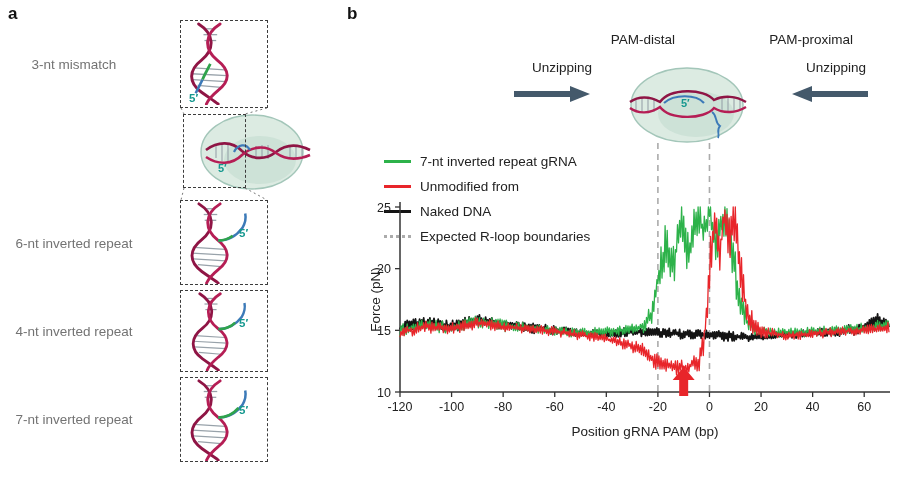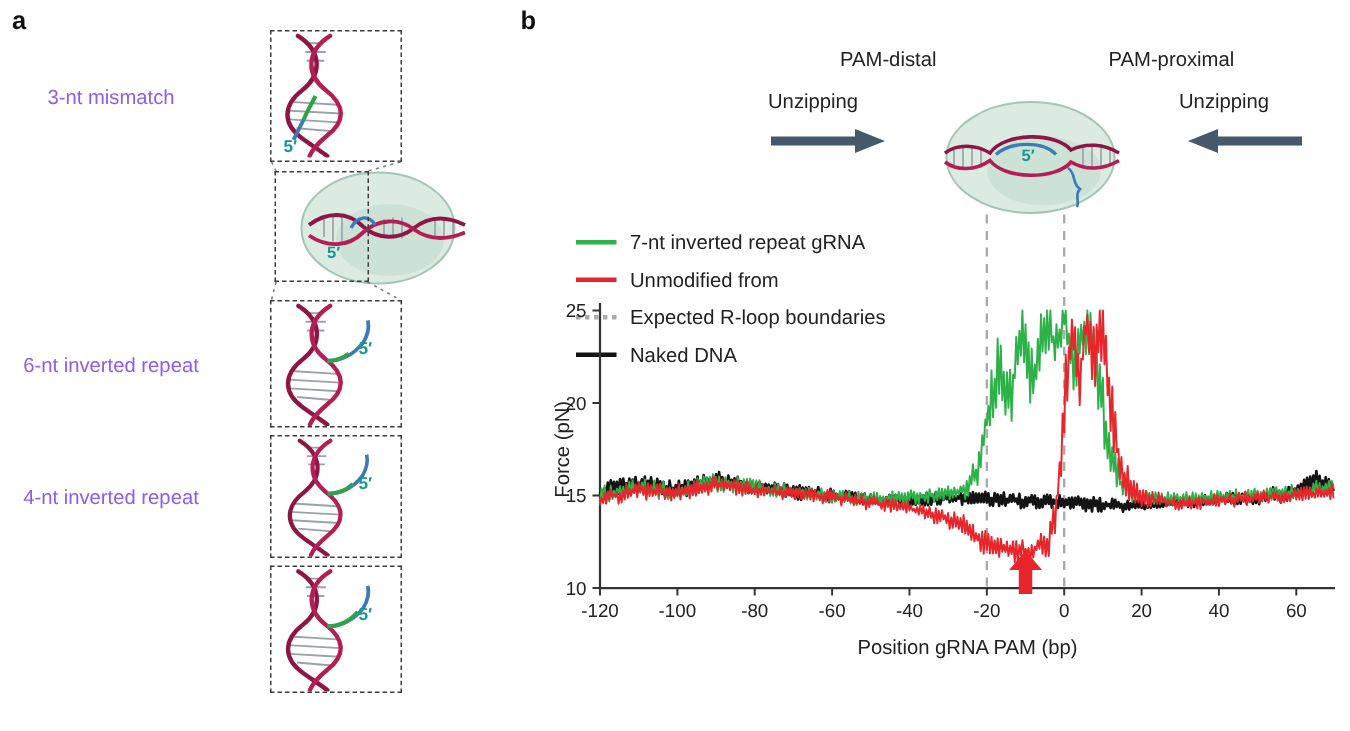--- a/index.html
+++ b/index.html
@@ -1,44 +1,45 @@
 <!DOCTYPE html>
 <html><head>
 <meta charset="utf-8">
 <style>
   * { margin:0; padding:0; box-sizing:border-box; }
   body { font-family:"Liberation Sans", sans-serif; background:#ffffff; }
   #fig { position:relative; width:900px; height:487px; background:#fff; overflow:hidden; }
   .abs { position:absolute; }
   .panel-label { font-weight:bold; font-size:17px; color:#111; }
-  .a-label { font-size:13.5px; color:#8b5cf6; text-align:center; width:148px; left:0; }
+  .a-label { font-size:13.5px; color:#737373; text-align:center; width:148px; left:0; }
   .dash-box { position:absolute; border:1px dashed #3c3c3c; background:#fff0; }
   .helix { display:block; }
   .five-prime { position:absolute; color:#16988f; font-size:11.5px; font-weight:bold; }
   .fp-invrep { left:58px; top:26px; }
   .fp-mismatch { left:8px; bottom:3px; }
   .fp-svg { fill:#16988f; font-size:11px; font-weight:bold; font-family:"Liberation Sans",sans-serif; }
-  .annot { font-size:13.5px; color:#222; text-align:left; }
+  .annot { font-size:13.5px; color:#222; text-align:right; }
   .legend-row { display:flex; align-items:center; height:25px;text-align:center; }
   .swatch { width:27px; height:3.4px; flex:none; }
   .swatch-dotted { width:27px; height:0; border-top:3.4px dotted #ababab; flex:none; }
   .legend-text { margin-left:9px; font-size:13.5px; color:#222; white-space:nowrap; }
   .axis-label { font-size:13.5px; color:#222; text-align:center; }
   .tick { font-size:12.5px; fill:#222; font-family:"Liberation Sans",sans-serif; }
 </style>
 </head>
 <body>
 
 <div id="fig">
 
   <div class="abs panel-label" style="left:8px;top:4px">a</div>
 
   <div class="abs a-label" style="top:57px">3-nt mismatch</div>
   <div class="abs a-label" style="top:236px">6-nt inverted repeat</div>
   <div class="abs a-label" style="top:324px">4-nt inverted repeat</div>
+  <div class="abs a-label" style="top:412px">7-nt inverted repeat</div>
 
   <div class="dash-box" style="left:180px;top:20px;width:88px;height:88px">
     <svg class="helix" width="86" height="84" viewBox="0 0 88 86">
         <line x1="25" y1="8" x2="35" y2="8" stroke="#98a2aa" stroke-width="1.3"></line>
         <line x1="23" y1="14" x2="37" y2="14" stroke="#98a2aa" stroke-width="1.3"></line>
         <line x1="24" y1="20" x2="36" y2="20" stroke="#98a2aa" stroke-width="1.3"></line>
         <line x1="13" y1="48" x2="45" y2="50" stroke="#98a2aa" stroke-width="1.3"></line>
         <line x1="11" y1="54" x2="47" y2="56" stroke="#98a2aa" stroke-width="1.3"></line>
         <line x1="12" y1="60" x2="46" y2="62" stroke="#98a2aa" stroke-width="1.3"></line>
         <line x1="17" y1="66" x2="41" y2="68" stroke="#98a2aa" stroke-width="1.3"></line>
@@ -126,21 +127,21 @@
         <path d="M40,3 C24,13 23,29 37,40 C50,50 51,61 38,71 C32,76 28,80 26,85" fill="none" stroke="#b51e55" stroke-width="3" stroke-linecap="round"></path>
         <path d="M38,41 C48,41 57,36 63,28 C66,23 67,18 66,13" fill="none" stroke="#3c7ab8" stroke-width="2.6"></path>
         <path d="M38,41 C46,41 53,38 59,31" fill="none" stroke="#2fa34c" stroke-width="2.8"></path>
       </svg>
     <span class="five-prime fp-invrep">5′</span>
   </div>
 
   <div class="abs panel-label" style="left:347px;top:4px">b</div>
 
   <div class="abs annot" style="left:560px;top:32px;width:115px">PAM-distal</div>
-  <div class="abs annot" style="left:739px;top:32px;width:130px">PAM-proximal</div>
+  <div class="abs annot" style="left:723px;top:32px;width:130px">PAM-proximal</div>
   <div class="abs annot" style="left:512px;top:60px;width:80px">Unzipping</div>
   <div class="abs annot" style="left:786px;top:60px;width:80px">Unzipping</div>
 
   <svg class="abs" style="left:514px;top:86px" width="76" height="16">
     <polygon points="0,5 56,5 56,0 76,8 56,16 56,11 0,11" fill="#44596b"></polygon>
   </svg>
   <svg class="abs" style="left:792px;top:86px" width="76" height="16">
     <polygon points="76,5 20,5 20,0 0,8 20,16 20,11 76,11" fill="#44596b"></polygon>
   </svg>
 
@@ -167,26 +168,26 @@
   <div class="abs" style="left:384px;top:149px">
     <div class="legend-row">
       <div class="swatch" style="background: rgb(45, 178, 74);"></div>
       <div class="legend-text">7-nt inverted repeat gRNA</div>
     </div>
     <div class="legend-row">
       <div class="swatch" style="background: rgb(232, 37, 42);"></div>
       <div class="legend-text">Unmodified from</div>
     </div>
     <div class="legend-row">
+      <div class="swatch" style="background: rgb(20, 20, 20);"></div>
+      <div class="legend-text">Naked DNA</div>
+    </div>
+    <div class="legend-row">
       <div class="swatch-dotted" style="border-top-color: rgb(171, 171, 171);"></div>
       <div class="legend-text">Expected R-loop boundaries</div>
-    </div>
-    <div class="legend-row">
-      <div class="swatch" style="background: rgb(20, 20, 20);"></div>
-      <div class="legend-text">Naked DNA</div>
     </div>
   </div>
 
   <svg id="chart-svg" class="abs" style="left:355px;top:130px" width="545" height="330">
       <line x1="302.89473684210526" x2="302.89473684210526" y1="13" y2="262" stroke="#ababab" stroke-width="1.6" stroke-dasharray="6 5"></line>
       <line x1="354.4736842105263" x2="354.4736842105263" y1="13" y2="262" stroke="#ababab" stroke-width="1.6" stroke-dasharray="6 5"></line>
       <line x1="45" x2="535" y1="262" y2="262" stroke="#333" stroke-width="1.5"></line>
       <line x1="45" x2="45" y1="72" y2="262" stroke="#333" stroke-width="1.5"></line>
       <line x1="45" x2="45" y1="262" y2="267" stroke="#333" stroke-width="1.3"></line>
       <text x="45" y="281" text-anchor="middle" class="tick">-120</text>

